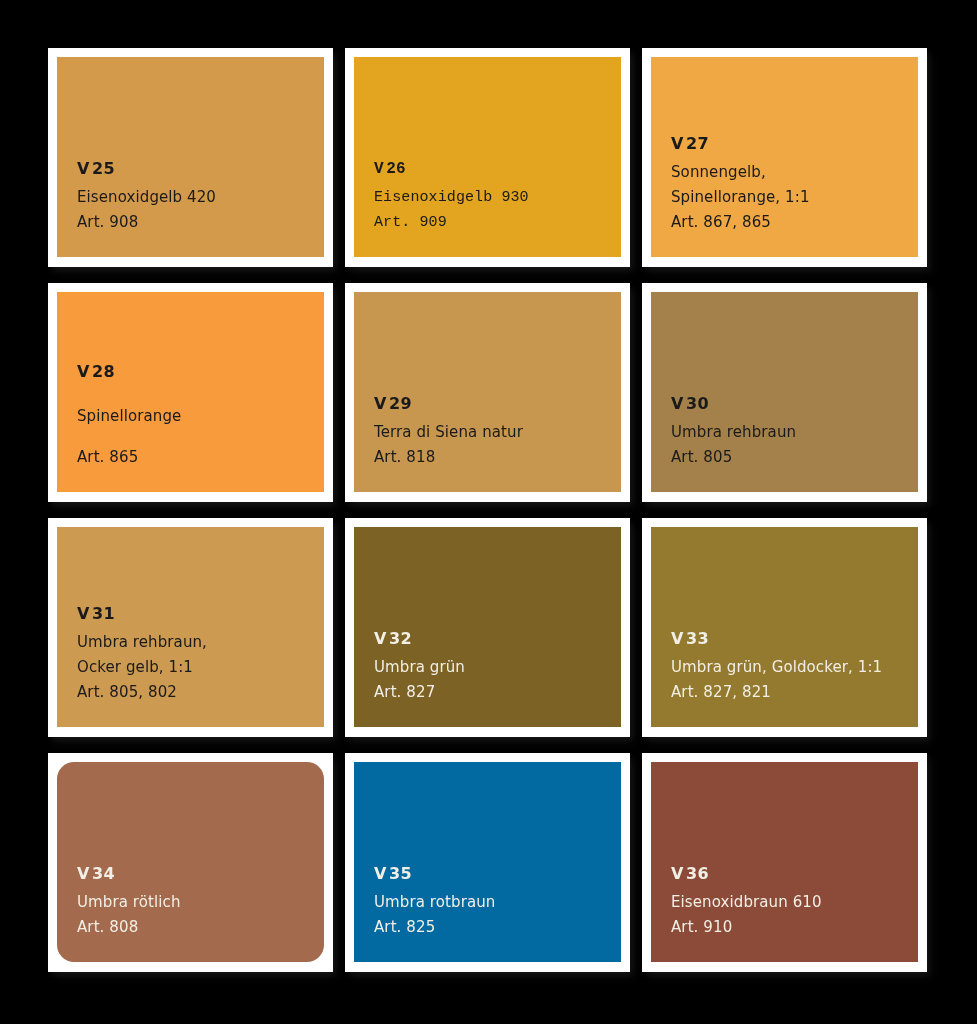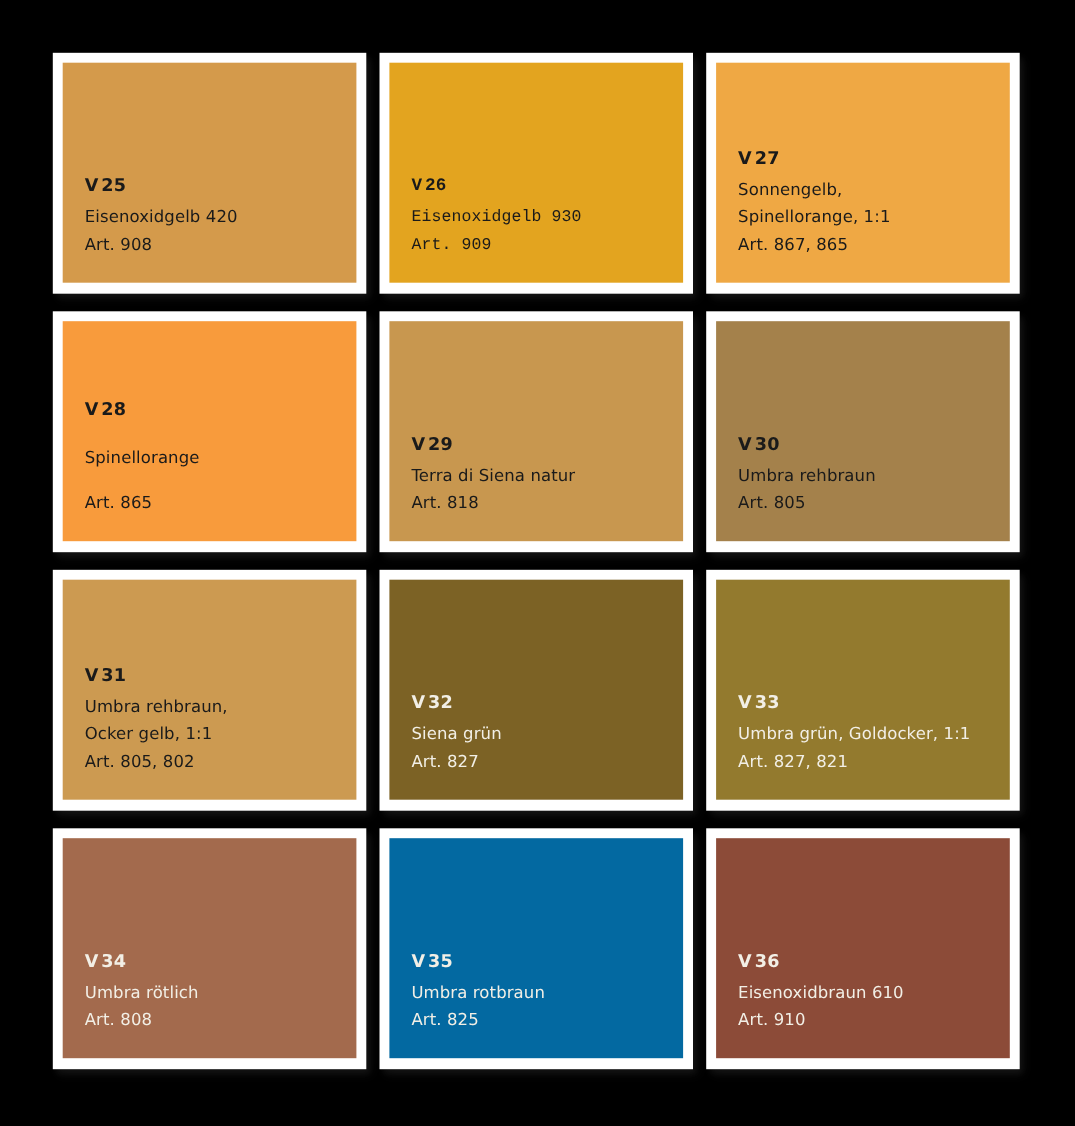--- a/index.html
+++ b/index.html
@@ -127,33 +127,33 @@
       <div class="swatch-color" style="background: rgb(204, 154, 81);">
         <div class="swatch-code dark-text"><span class="vprefix">V</span><span>31</span></div>
         <div class="swatch-line dark-text">Umbra rehbraun,</div>
         <div class="swatch-line dark-text">Ocker gelb, 1:1</div>
         <div class="swatch-line dark-text">Art. 805, 802</div>
       </div>
     </div>
     <div class="swatch-card">
       <div class="swatch-color" style="background: rgb(124, 98, 37);">
         <div class="swatch-code light-text"><span class="vprefix">V</span><span>32</span></div>
-        <div class="swatch-line light-text">Siena grün</div>
+        <div class="swatch-line light-text">Umbra grün</div>
         <div class="swatch-line light-text">Art. 827</div>
       </div>
     </div>
     <div class="swatch-card">
       <div class="swatch-color" style="background: rgb(147, 122, 46);">
         <div class="swatch-code light-text"><span class="vprefix">V</span><span>33</span></div>
         <div class="swatch-line light-text">Umbra grün, Goldocker, 1:1</div>
         <div class="swatch-line light-text">Art. 827, 821</div>
       </div>
     </div>
     <div class="swatch-card">
-      <div class="swatch-color" style="background: rgb(163, 106, 77);">
+      <div class="swatch-color" style="background: rgb(163, 106, 77); border-radius: 17px;">
         <div class="swatch-code light-text"><span class="vprefix">V</span><span>34</span></div>
         <div class="swatch-line light-text">Umbra rötlich</div>
         <div class="swatch-line light-text">Art. 808</div>
       </div>
     </div>
     <div class="swatch-card">
       <div class="swatch-color" style="background: #0369a1;">
         <div class="swatch-code light-text"><span class="vprefix">V</span><span>35</span></div>
         <div class="swatch-line light-text">Umbra rotbraun</div>
         <div class="swatch-line light-text">Art. 825</div>

